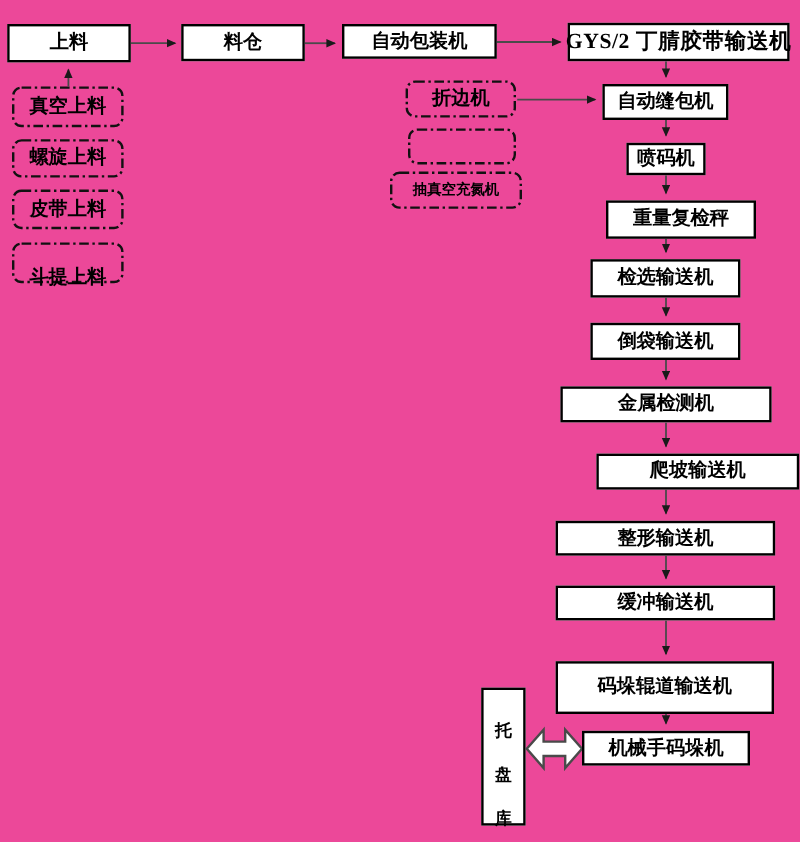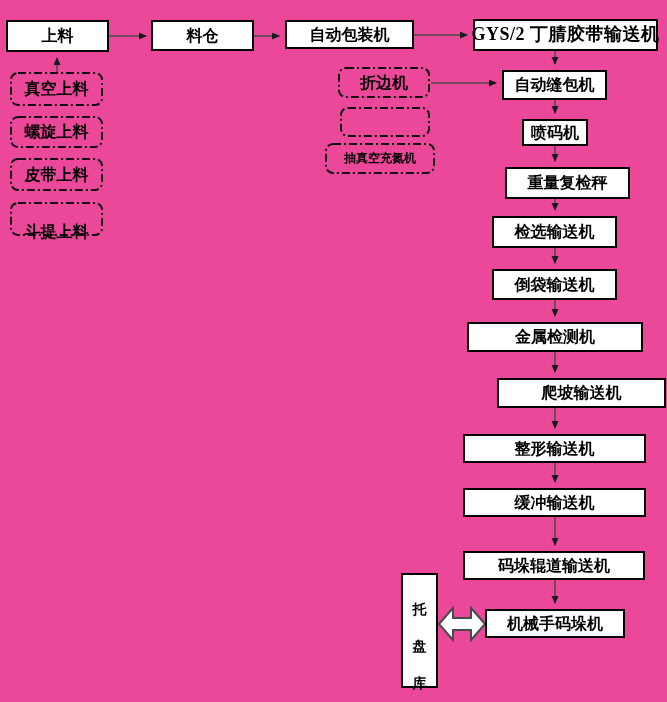--- a/index.html
+++ b/index.html
@@ -35,21 +35,21 @@
   .n10{left:325px;top:143px;width:110px;height:31px;font-size:12px;}
   .n11{left:502px;top:70px;width:105px;height:30px;}
   .n12{left:522px;top:119px;width:66px;height:27px;}
   .n13{left:505px;top:167px;width:125px;height:32px;}
   .n14{left:492px;top:216px;width:125px;height:32px;}
   .n15{left:492px;top:269px;width:125px;height:31px;}
   .n16{left:467px;top:322px;width:176px;height:30px;}
   .n17{left:469px;top:378px;width:169px;height:30px;margin-left:28px;}
   .n18{left:463px;top:434px;width:183px;height:29px;}
   .n19{left:463px;top:488px;width:183px;height:29px;}
-  .n20{left:463px;top:551px;width:182px;height:29px;}
+  .n20{left:463px;top:551px;width:182px;height:44px;}
   .n21{left:485px;top:609px;width:140px;height:29px;}
   .n22{left:401px;top:573px;width:37px;height:115px;}
   svg .shaft{stroke:#4a4a4a;stroke-width:1.5;}
   svg .dashrect{fill:none;stroke:#111;stroke-width:2;stroke-dasharray:8 3 2 3;}
 </style>
 </head>
 <body>
 
 <div class="stage">
 

